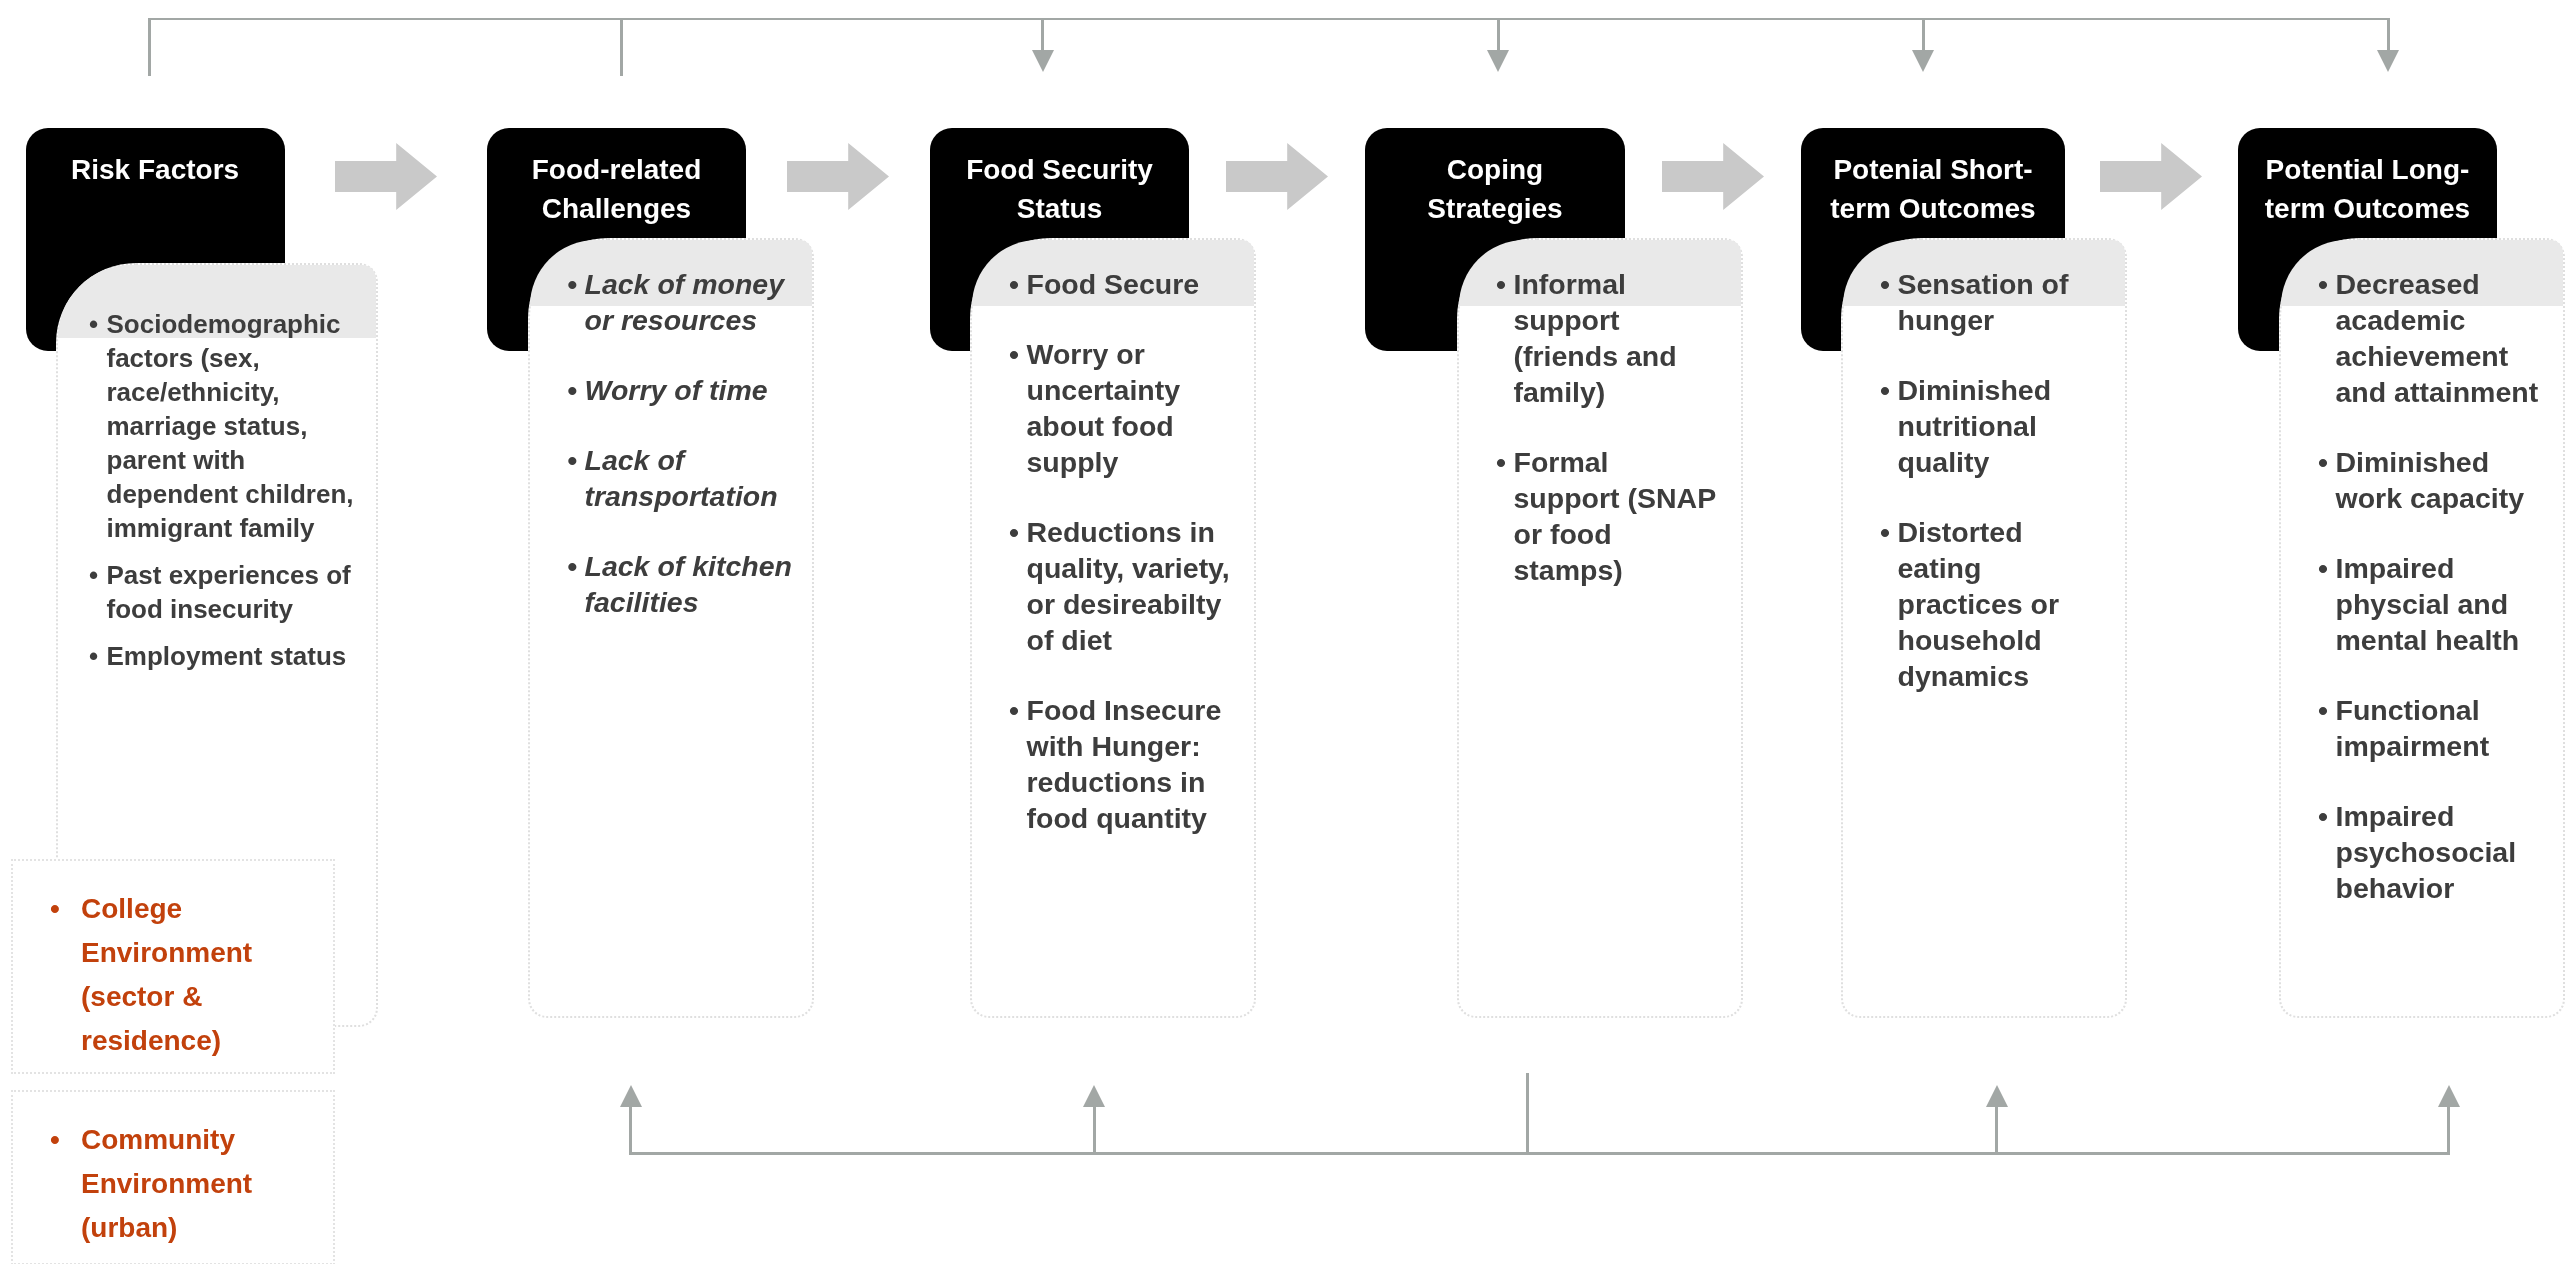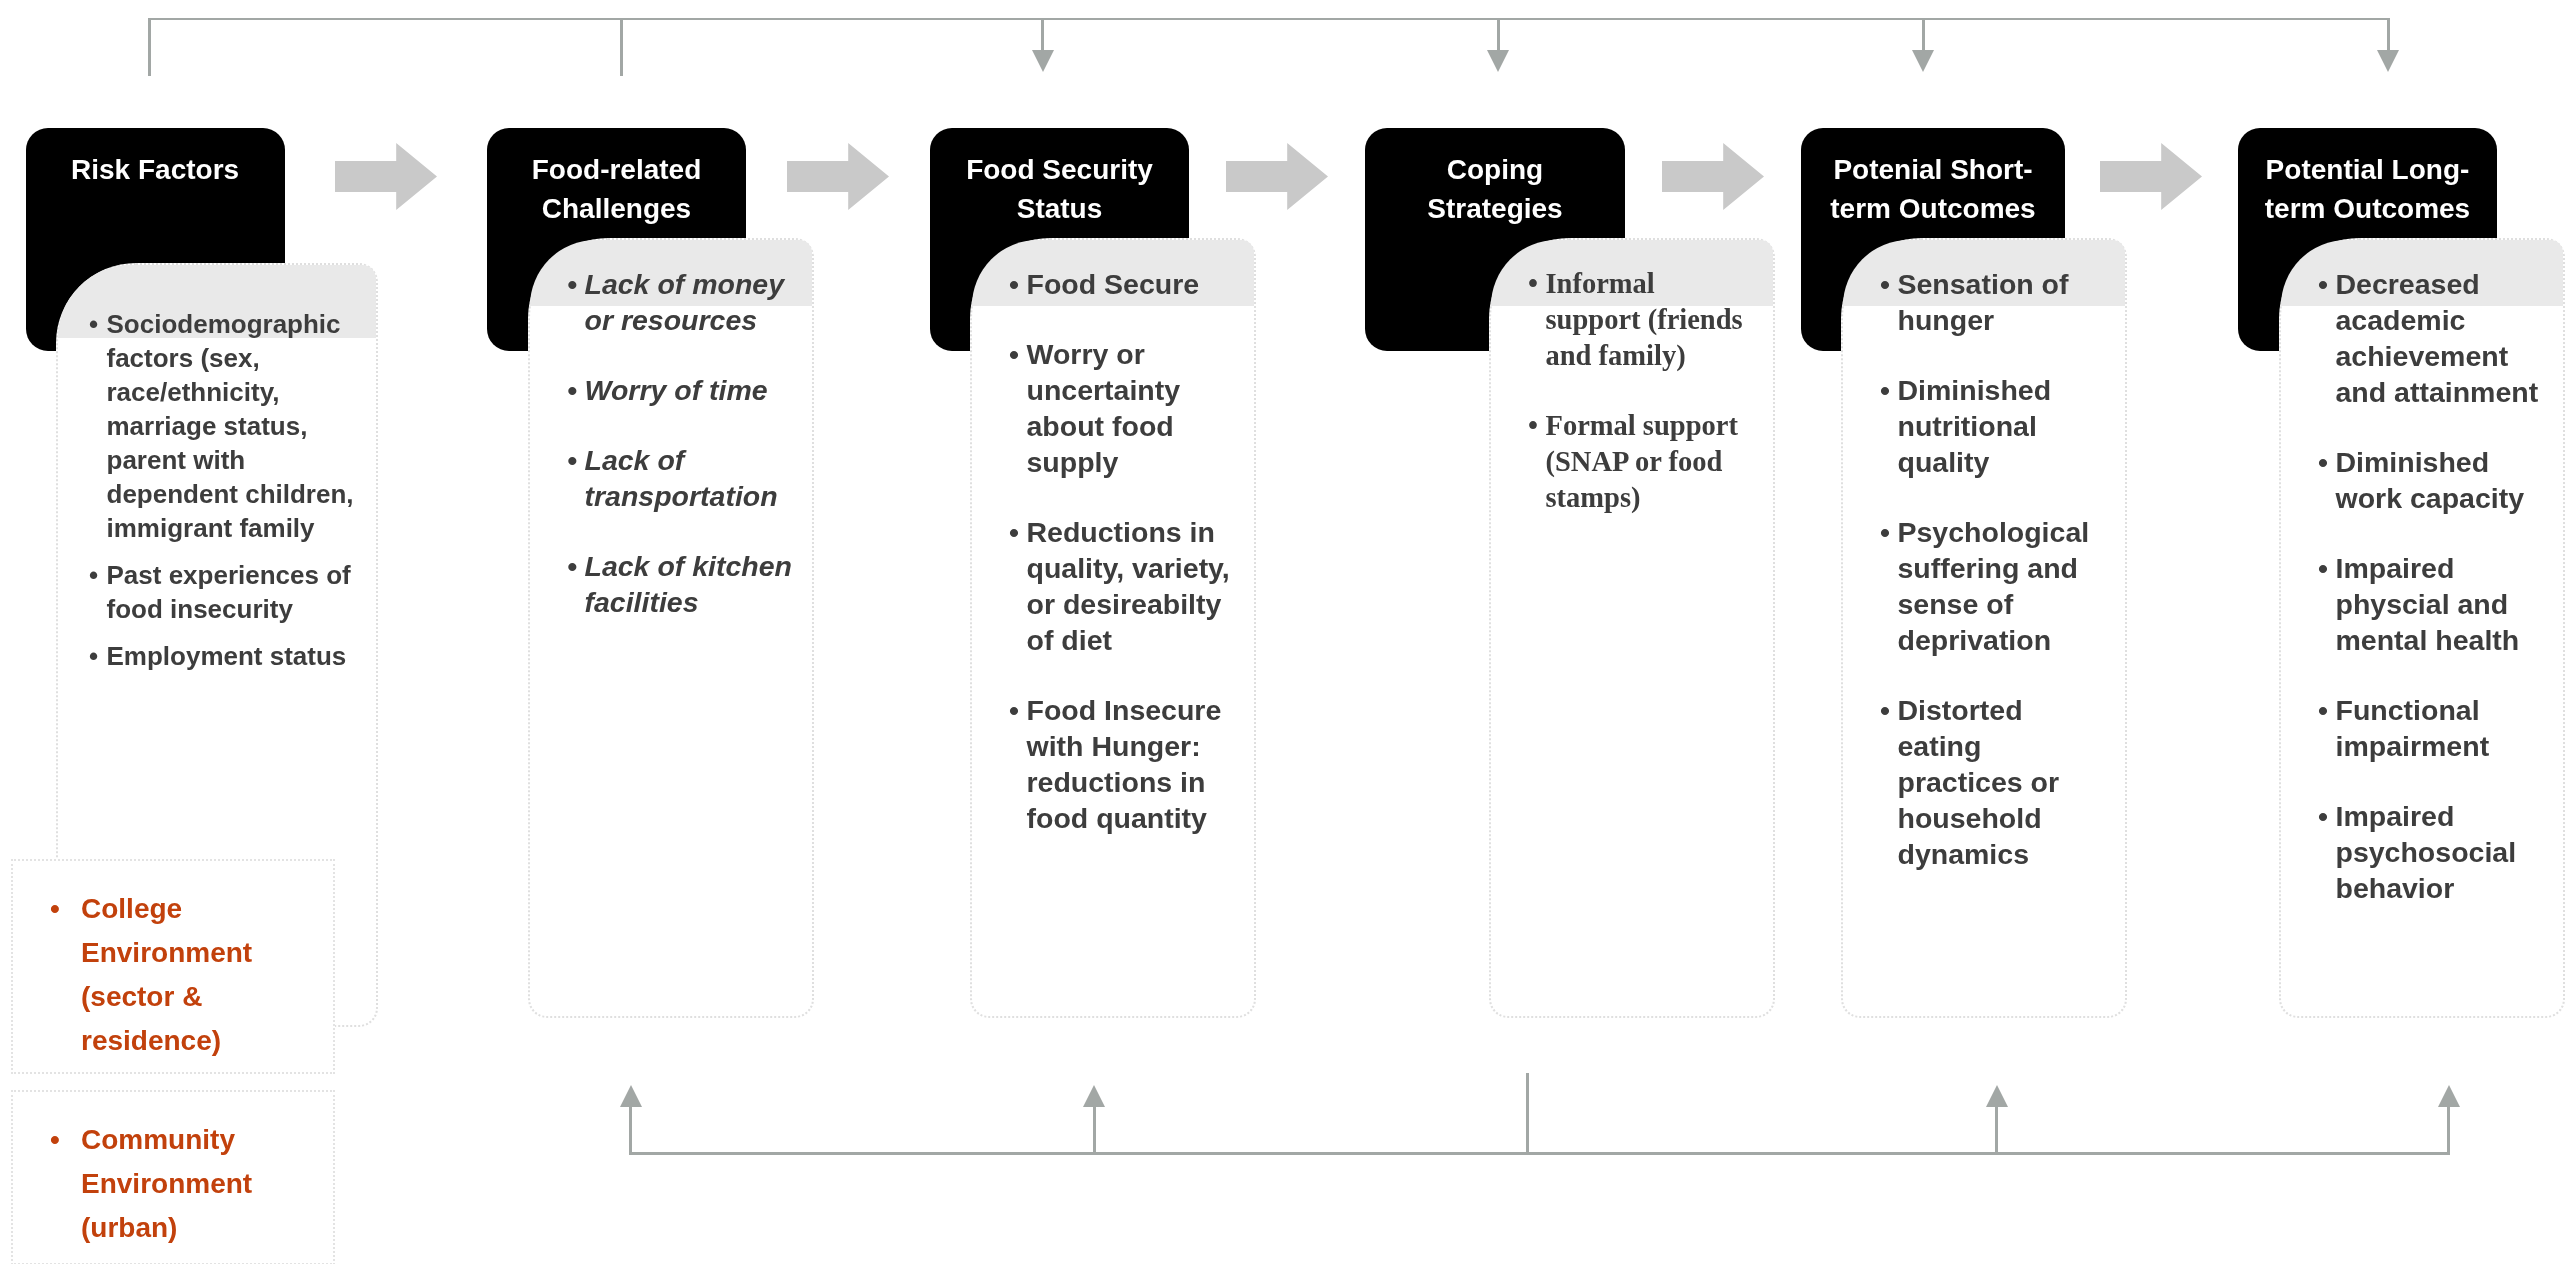--- a/index.html
+++ b/index.html
@@ -111,37 +111,36 @@
             <li>Food Secure</li>
             <li>Worry or uncertainty about food supply</li>
             <li>Reductions in quality, variety, or desireabilty of diet</li>
             <li>Food Insecure with Hunger: reductions in food quantity</li>
           </ul>
         </div>
       </div>
       <div class="column">
         <div class="hdr" style="left: 1365px; width: 260px;">Coping
 Strategies</div>
-        <div class="bodybox" style="left: 1489px; top: 238px; width: 286px; height: 780px; font-family: Liberation Serif, serif;">
+        <div class="bodybox" style="left: 1457px; top: 238px; width: 286px; height: 780px;">
           <div class="band"></div>
           <ul class="bullets">
             <li>Informal support (friends and family)</li>
             <li>Formal support (SNAP or food stamps)</li>
           </ul>
         </div>
       </div>
       <div class="column">
         <div class="hdr" style="left: 1801px; width: 264px;">Potenial Short-
 term Outcomes</div>
         <div class="bodybox" style="left: 1841px; top: 238px; width: 286px; height: 780px;">
           <div class="band"></div>
           <ul class="bullets">
             <li>Sensation of hunger</li>
             <li>Diminished nutritional quality</li>
-            <li>Psychological suffering and sense of deprivation</li>
             <li>Distorted eating practices or household dynamics</li>
           </ul>
         </div>
       </div>
       <div class="column">
         <div class="hdr" style="left: 2238px; width: 259px;">Potential Long-
 term Outcomes</div>
         <div class="bodybox" style="left: 2279px; top: 238px; width: 286px; height: 780px;">
           <div class="band"></div>
           <ul class="bullets">

